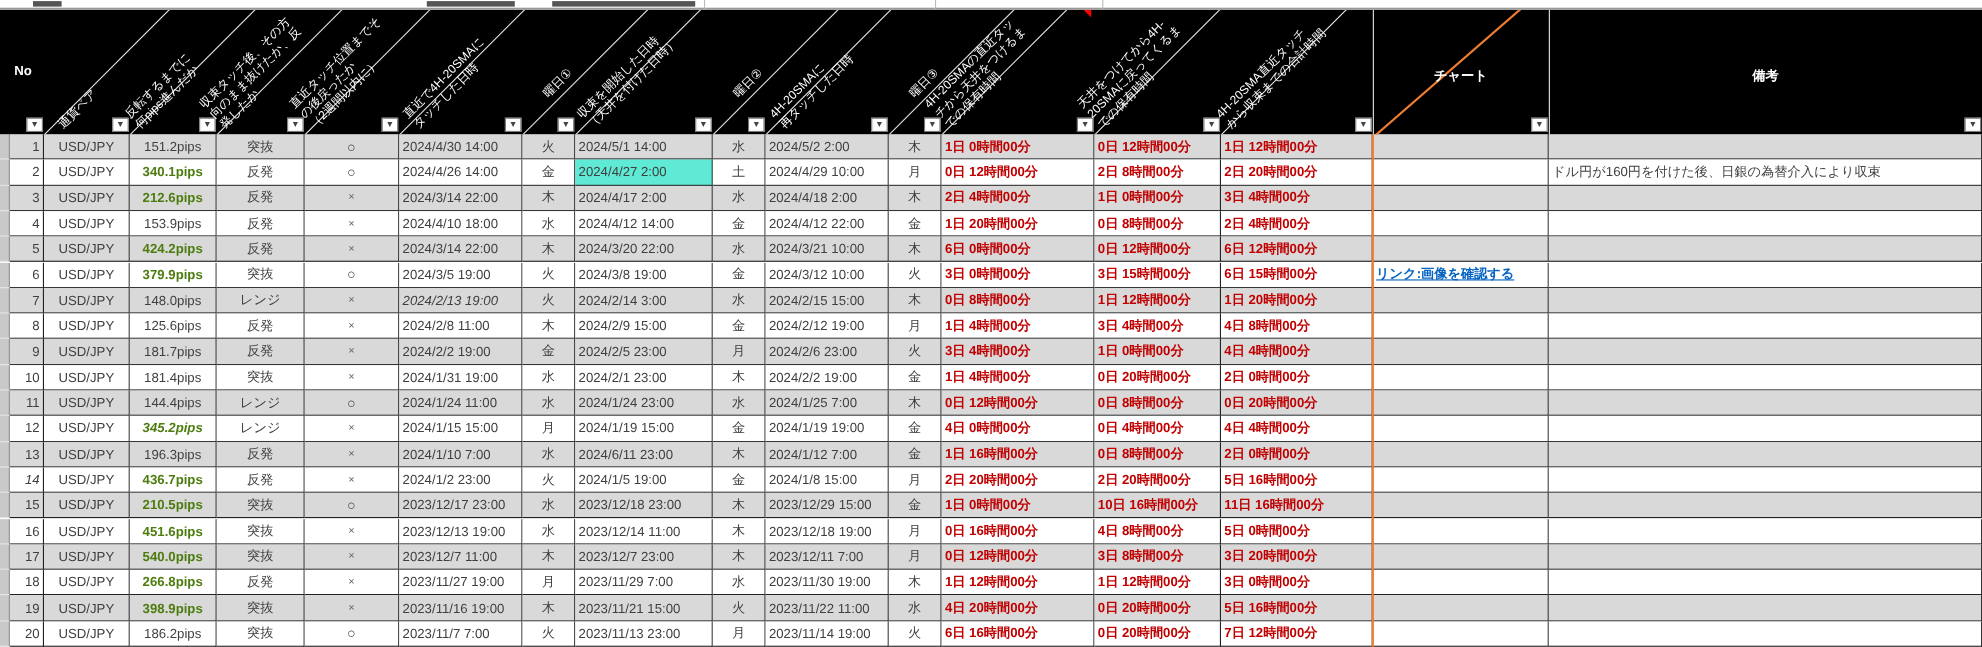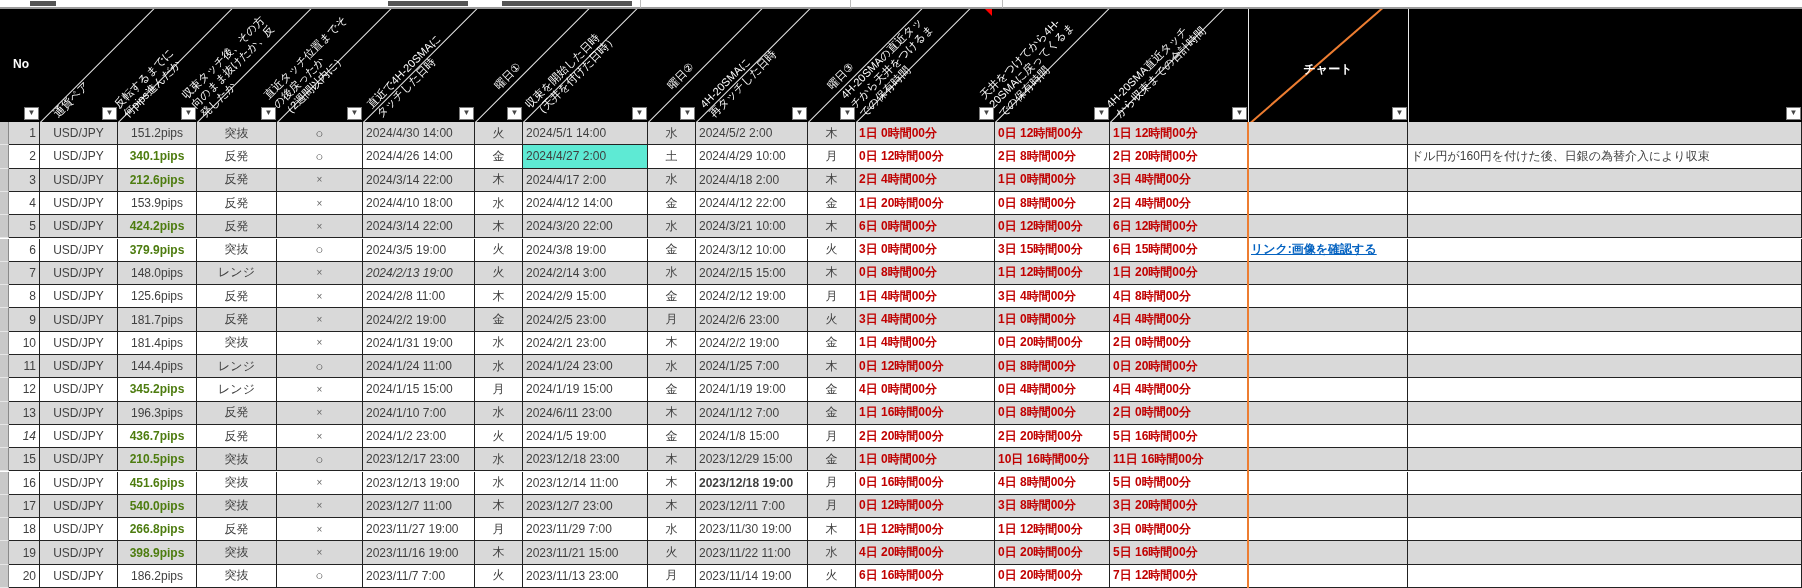--- a/index.html
+++ b/index.html
@@ -140,20 +140,21 @@
         <div>での保有時間</div>
       </div>
       <div class="fbtn" style="left: 1094px;">▼</div>
       <div class="hlabel" style="left: 1122px; bottom: 2px;">
         <div>4H-20SMA直近タッチ</div>
         <div>から収束までの合計時間</div>
       </div>
       <div class="fbtn" style="left: 1232px;">▼</div>
       <div class="hflat" style="left: 1248px; width: 160px; top: 52px;">チャート</div>
       <div class="fbtn" style="left: 1392px;">▼</div>
+      <div class="hflat" style="left: 1408px; width: 394px; top: 52px;">備考</div>
       <div class="fbtn" style="left: 1786px;">▼</div>
     </div>
 
   <div id="body">
       <div class="row" style="top: 122px; height: 23.3px;">
         <div class="cell rowhdr" style="width: 9px;"></div>
         <div class="cell c-right" style="width: 31px; background: rgb(217, 217, 217);">1</div>
         <div class="cell c-center" style="width: 78px; background: rgb(217, 217, 217);">USD/JPY</div>
         <div class="cell c-center" style="width: 79px; background: rgb(217, 217, 217);">151.2pips</div>
         <div class="cell c-center" style="width: 80px; background: rgb(217, 217, 217);">突抜</div>
@@ -359,21 +360,21 @@
         <div class="cell c-left dur" style="width: 139px; background: rgb(217, 217, 217);">0日 12時間00分</div>
         <div class="cell c-left dur" style="width: 115px; background: rgb(217, 217, 217);">0日 8時間00分</div>
         <div class="cell c-left dur" style="width: 138px; background: rgb(217, 217, 217);">0日 20時間00分</div>
         <div class="cell c-left" style="width: 160px; background: rgb(217, 217, 217);"></div>
         <div class="cell c-left" style="width: 394px; background: rgb(217, 217, 217);"></div>
       </div>
       <div class="row" style="top: 378.3px; height: 23.3px;">
         <div class="cell rowhdr" style="width: 9px;"></div>
         <div class="cell c-right" style="width: 31px; background: rgb(255, 255, 255);">12</div>
         <div class="cell c-center" style="width: 78px; background: rgb(255, 255, 255);">USD/JPY</div>
-        <div class="cell c-center red" style="width: 79px; background: rgb(255, 255, 255);">345.2pips</div>
+        <div class="cell c-center red" style="width: 79px; background: rgb(255, 255, 255); font-style: italic;">345.2pips</div>
         <div class="cell c-center" style="width: 80px; background: rgb(255, 255, 255);">レンジ</div>
         <div class="cell c-center markx" style="width: 86px; background: rgb(255, 255, 255);">×</div>
         <div class="cell c-left" style="width: 112px; background: rgb(255, 255, 255);">2024/1/15 15:00</div>
         <div class="cell c-center" style="width: 48px; background: rgb(255, 255, 255);">月</div>
         <div class="cell c-left" style="width: 125px; background: rgb(255, 255, 255);">2024/1/19 15:00</div>
         <div class="cell c-center" style="width: 48px; background: rgb(255, 255, 255);">金</div>
         <div class="cell c-left" style="width: 112px; background: rgb(255, 255, 255);">2024/1/19 19:00</div>
         <div class="cell c-center" style="width: 48px; background: rgb(255, 255, 255);">金</div>
         <div class="cell c-left dur" style="width: 139px; background: rgb(255, 255, 255);">4日 0時間00分</div>
         <div class="cell c-left dur" style="width: 115px; background: rgb(255, 255, 255);">0日 4時間00分</div>
@@ -442,21 +443,21 @@
         <div class="cell rowhdr" style="width: 9px;"></div>
         <div class="cell c-right" style="width: 31px; background: rgb(255, 255, 255); text-align: center;">16</div>
         <div class="cell c-center" style="width: 78px; background: rgb(255, 255, 255);">USD/JPY</div>
         <div class="cell c-center red" style="width: 79px; background: rgb(255, 255, 255);">451.6pips</div>
         <div class="cell c-center" style="width: 80px; background: rgb(255, 255, 255);">突抜</div>
         <div class="cell c-center markx" style="width: 86px; background: rgb(255, 255, 255);">×</div>
         <div class="cell c-left" style="width: 112px; background: rgb(255, 255, 255);">2023/12/13 19:00</div>
         <div class="cell c-center" style="width: 48px; background: rgb(255, 255, 255);">水</div>
         <div class="cell c-left" style="width: 125px; background: rgb(255, 255, 255);">2023/12/14 11:00</div>
         <div class="cell c-center" style="width: 48px; background: rgb(255, 255, 255);">木</div>
-        <div class="cell c-left" style="width: 112px; background: rgb(255, 255, 255); font-weight: bold;">2023/12/18 19:00</div>
+        <div class="cell c-left" style="width: 112px; background: rgb(255, 255, 255);">2023/12/18 19:00</div>
         <div class="cell c-center" style="width: 48px; background: rgb(255, 255, 255);">月</div>
         <div class="cell c-left dur" style="width: 139px; background: rgb(255, 255, 255);">0日 16時間00分</div>
         <div class="cell c-left dur" style="width: 115px; background: rgb(255, 255, 255);">4日 8時間00分</div>
         <div class="cell c-left dur" style="width: 138px; background: rgb(255, 255, 255);">5日 0時間00分</div>
         <div class="cell c-left" style="width: 160px; background: rgb(255, 255, 255);"></div>
         <div class="cell c-left" style="width: 394px; background: rgb(255, 255, 255);"></div>
       </div>
       <div class="row" style="top: 494.8px; height: 23.3px;">
         <div class="cell rowhdr" style="width: 9px;"></div>
         <div class="cell c-right" style="width: 31px; background: rgb(217, 217, 217);">17</div>

